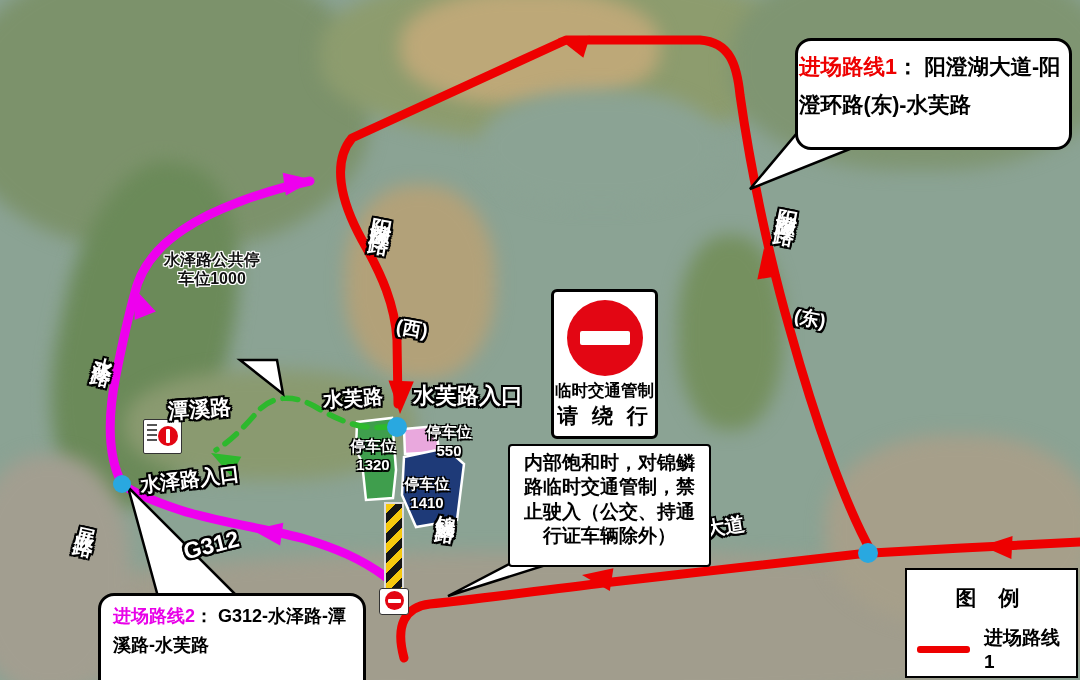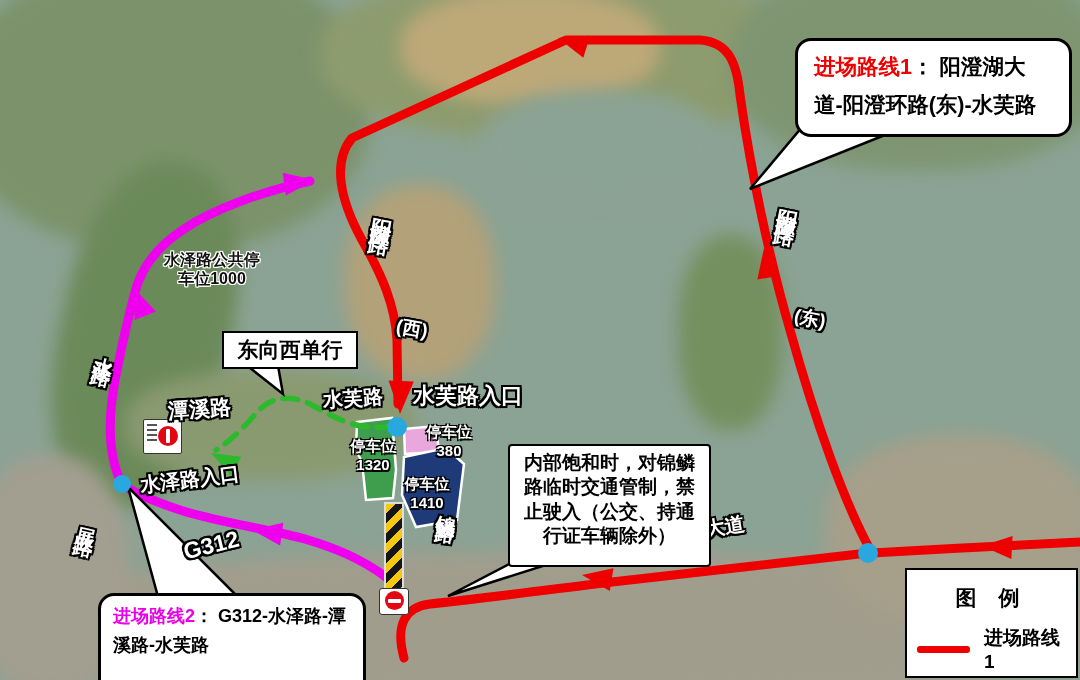--- a/index.html
+++ b/index.html
@@ -184,37 +184,41 @@
   <div class="dark-olabel" style="left:160px;top:250px;width:104px;font-size:16px;">
     <span>水泽路公共停车位1000</span>
   </div>
 
   <div class="plabel" style="left:334px;top:437px;width:78px;">
     <span>停车位</span>
     <span>1320</span>
   </div>
   <div class="plabel" style="left:413px;top:423px;width:72px;">
     <span>停车位</span>
-    <span>380</span>
+    <span>550</span>
   </div>
   <div class="plabel" style="left:390px;top:475px;width:74px;">
     <span>停车位</span>
     <span>1410</span>
   </div>
 
-
-  <div class="callout" style="left:222px;top:331px;width:136px;height:38px;border-width:2.5px;font-size:21px;text-align:center;line-height:33px;">
-    <span>东向西单行</span>
-  </div>
+  <div id="big-sign">
+    <div class="circle">
+        <div class="bar"></div>
+      </div>
+    <div class="l1">临时交通管制</div>
+    <div class="l2">请 绕 行</div>
+  </div>
+
 
   <div class="callout" style="left:508px;top:444px;width:203px;height:123px;border-width:2.5px;border-radius:4px;font-size:19px;line-height:1.28;padding:5px 6px;text-align:center;">
     <span>内部饱和时，对锦鳞路临时交通管制，禁止驶入（公交、持通行证车辆除外）</span>
   </div>
 
-  <div class="callout rounded" style="left:795px;top:38px;width:277px;height:99px;font-size:21.5px;line-height:1.75;padding:8px 16px;">
+  <div class="callout rounded" style="left:795px;top:38px;width:277px;height:112px;font-size:21.5px;line-height:1.75;padding:8px 1px;">
     <span class="accent-red">进场路线1</span><span>： 阳澄湖大道-阳澄环路(东)-水芙路</span>
   </div>
 
   <div class="callout rounded" style="left:98px;top:593px;width:268px;height:107px;font-size:18px;line-height:1.6;padding:6px 12px;">
     <span class="accent-mag">进场路线2</span><span>： G312-水泽路-潭溪路-水芙路</span>
   </div>
 
   <div id="legend">
     <div class="ltitle">图 例</div>
     <div class="lrow">

